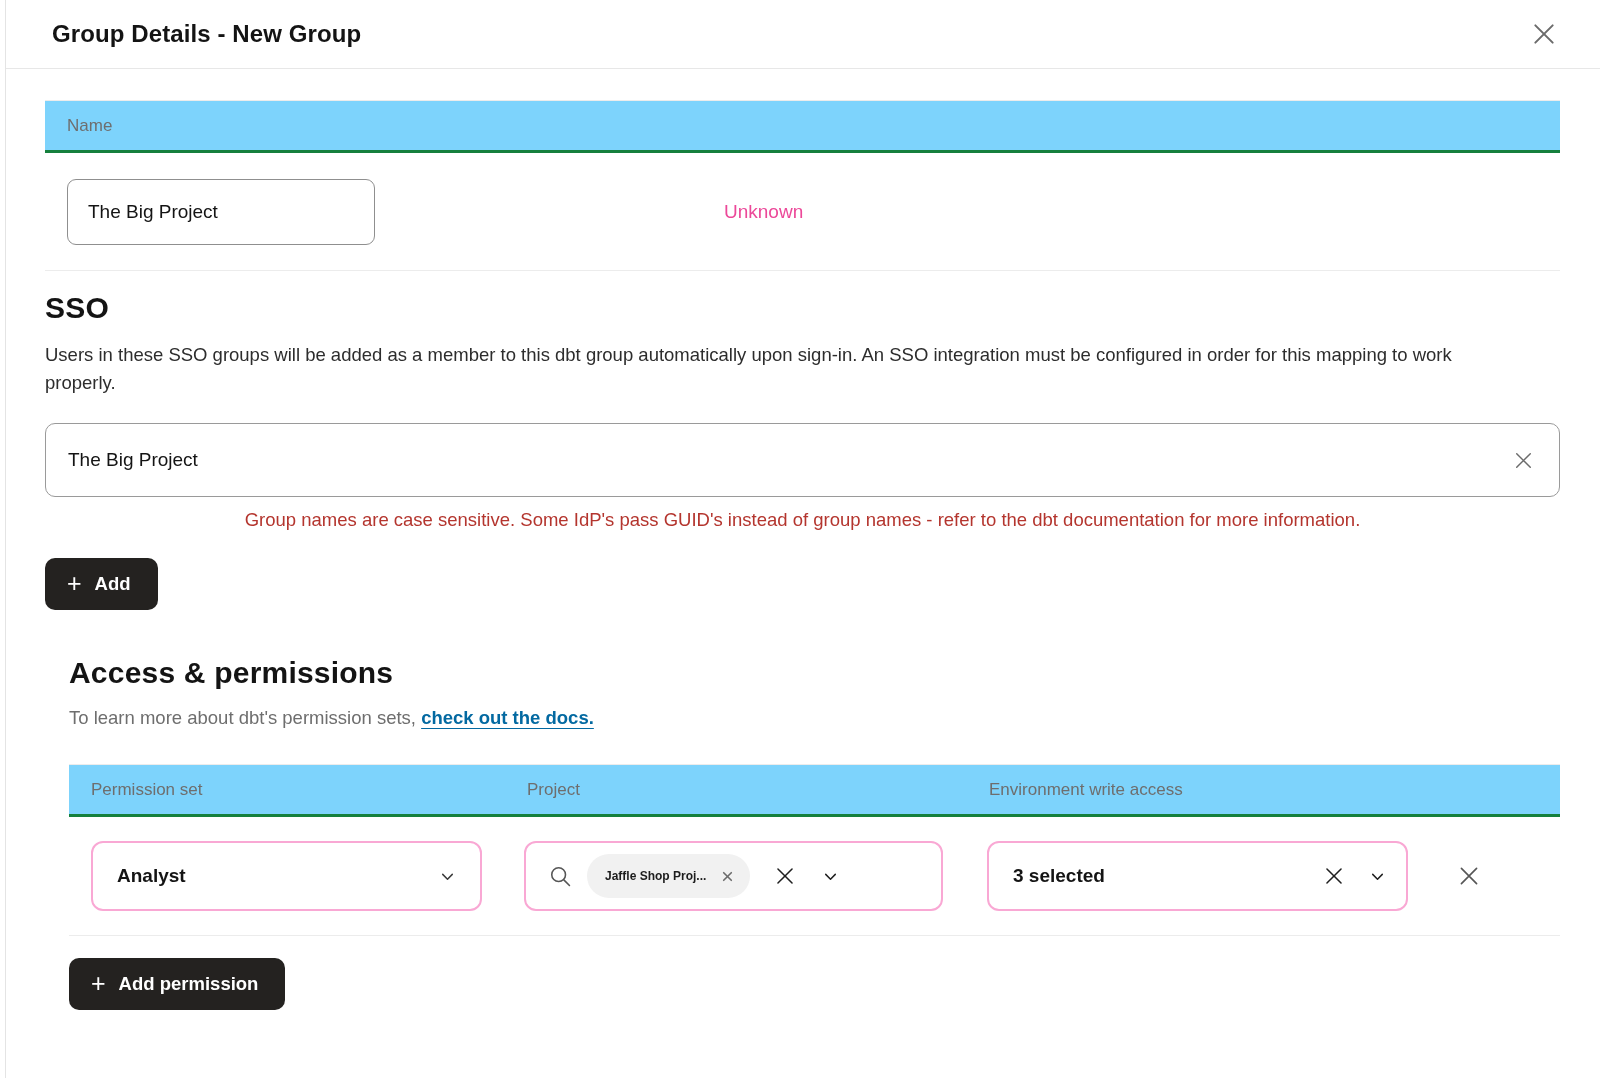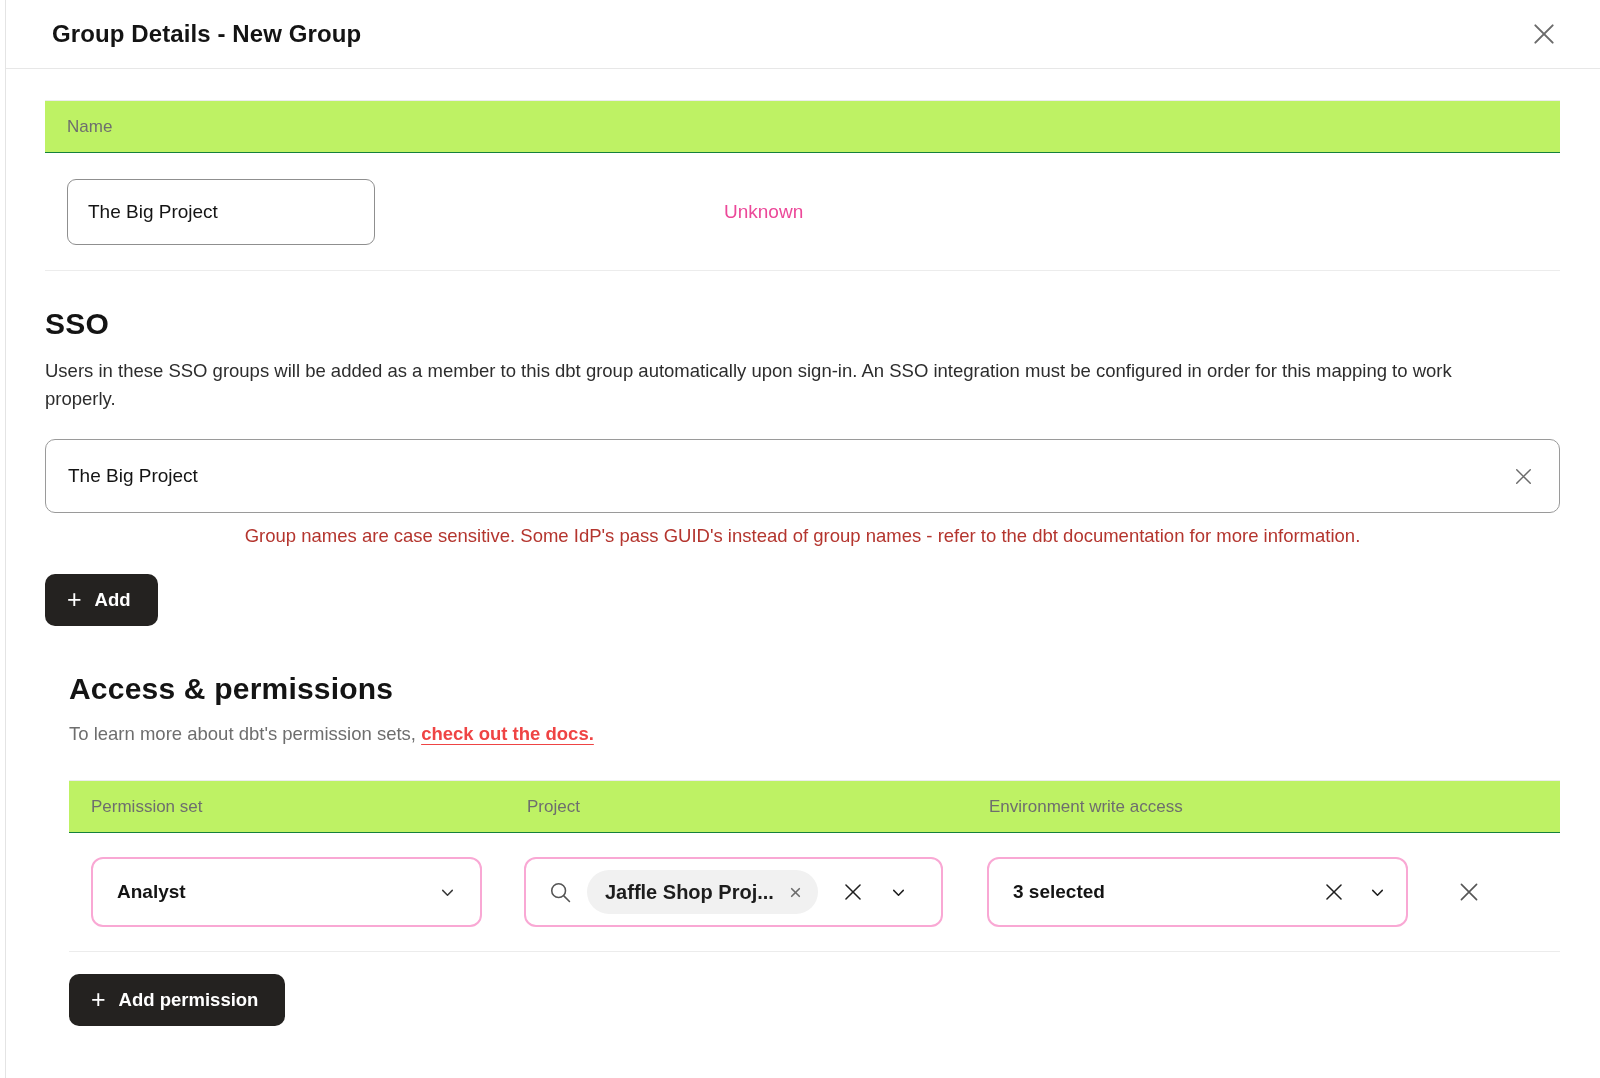--- a/index.html
+++ b/index.html
@@ -34,23 +34,23 @@
     color: #6b6b6b;
   }
   .icon-btn svg { display: block; }
 
   
   .content { padding: 0 40px 0 39px; }
 
   
   .tbl-head {
     display: grid;
-    background: #bef264;
+    background: #7dd3fc;
     border-top: 1px solid #ececec;
-    border-bottom: 1px solid #15803d;
+    border-bottom: 3px solid #15803d;
     height: 53px;
     align-items: center;
     color: #6e6e6e;
     font-size: 17px;
   }
   .tbl-head > div { padding-left: 22px; }
 
   
   .group-table { margin-top: 31px; }
   .group-table .tbl-head { grid-template-columns: 679px 1fr; }
@@ -72,21 +72,21 @@
     font-weight: 500;
     color: #141414;
     padding: 0 20px;
     outline: none;
     background: #fff;
   }
   .last-updated { font-size: 19px; color: #ec4899; }
 
   
   .section-heading { font-size: 30px; font-weight: 700; color: #141414; letter-spacing: .2px; }
-  .sso { margin-top: 36px; }
+  .sso { margin-top: 20px; }
   .section-desc {
     margin-top: 16px;
     font-size: 18.5px;
     line-height: 28px;
     color: #2d2d2d;
     max-width: 1480px;
   }
   .sso-input-wrap { position: relative; margin-top: 26px; }
   .sso-input {
     width: 100%;
@@ -117,21 +117,21 @@
     font-family: "Liberation Sans", sans-serif;
     font-size: 18.5px;
     font-weight: 700;
     cursor: pointer;
   }
   .dark-btn .plus { font-size: 25px; font-weight: 300; line-height: 1; margin-top: -2px; }
 
   
   .perm-section { margin-top: 46px; margin-left: 24px; }
   .docs-line { margin-top: 17px; font-size: 18.5px; color: #6e6e6e; }
-  .docs-link { color: #ef4444; font-weight: 600; text-decoration: underline; text-underline-offset: 4px; cursor: pointer; }
+  .docs-link { color: #0369a1; font-weight: 600; text-decoration: underline; text-underline-offset: 4px; cursor: pointer; }
 
   .perm-table { margin-top: 35px; }
   .perm-table .tbl-head { grid-template-columns: 436px 462px 1fr; }
   .perm-row {
     display: grid;
     grid-template-columns: 436px 462px 1fr;
     align-items: center;
     height: 119px;
     border-bottom: 1px solid #ececec;
   }
@@ -150,21 +150,21 @@
 
   .project-select { margin-left: 19px; width: 419px; padding: 0 22px; }
   .search-icon { color: #555555; display: inline-flex; margin-right: 14px; }
   .chip {
     display: inline-flex;
     align-items: center;
     height: 44px;
     padding: 0 16px 0 18px;
     background: #f1f1f1;
     border-radius: 22px;
-    font-size: 20px;
+    font-size: 12px;
     font-weight: 600;
     color: #1d1d1d;
     white-space: nowrap;
   }
   .chip-x { margin-left: 15px; color: #6b6b6b; display: inline-flex; cursor: pointer; }
   .project-clear { margin-left: 22px; color: #1f1f1f; }
   .project-chevron { margin-left: 24px; color: #1f1f1f; }
 
   .env-cell { display: flex; align-items: center; }
   .env-select { margin-left: 20px; width: 421px; padding: 0 20px 0 24px; }

